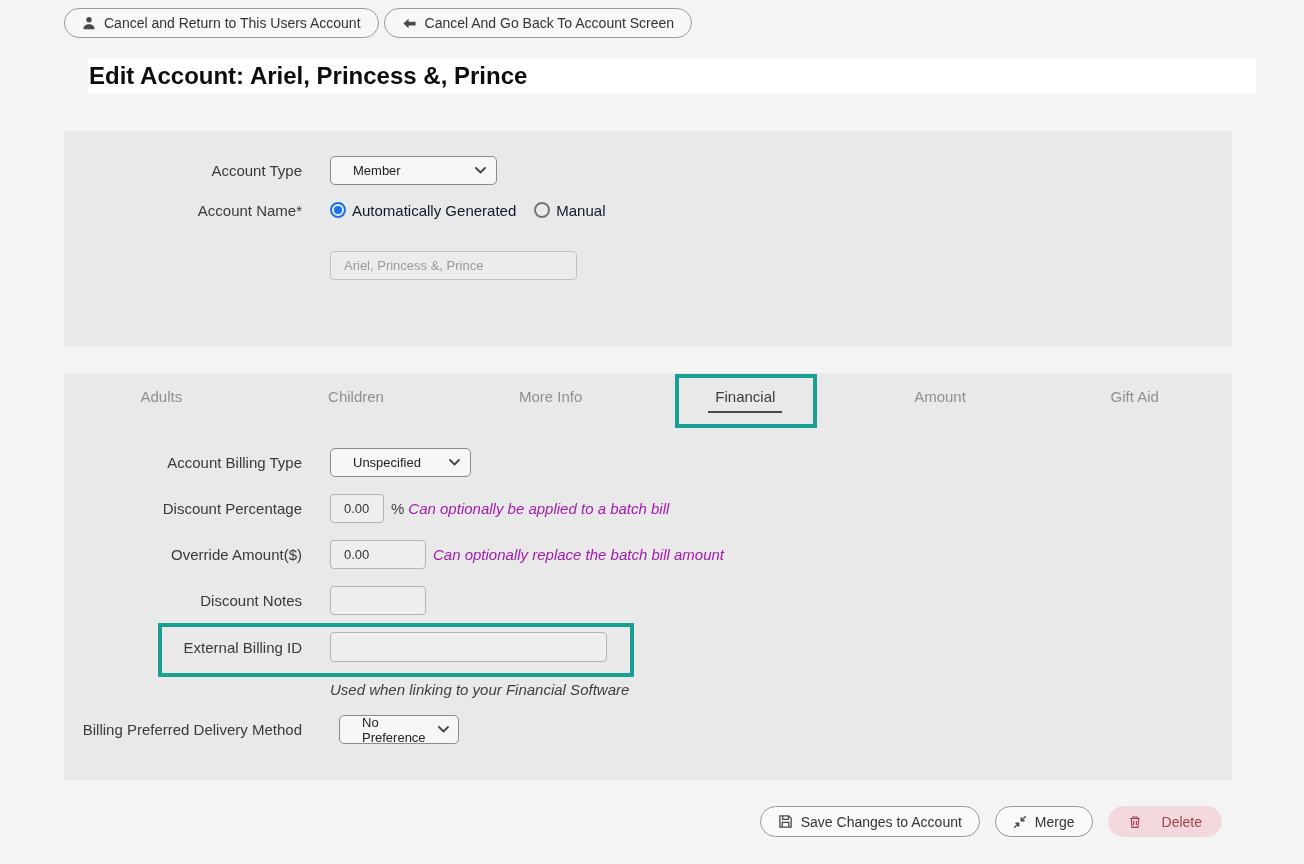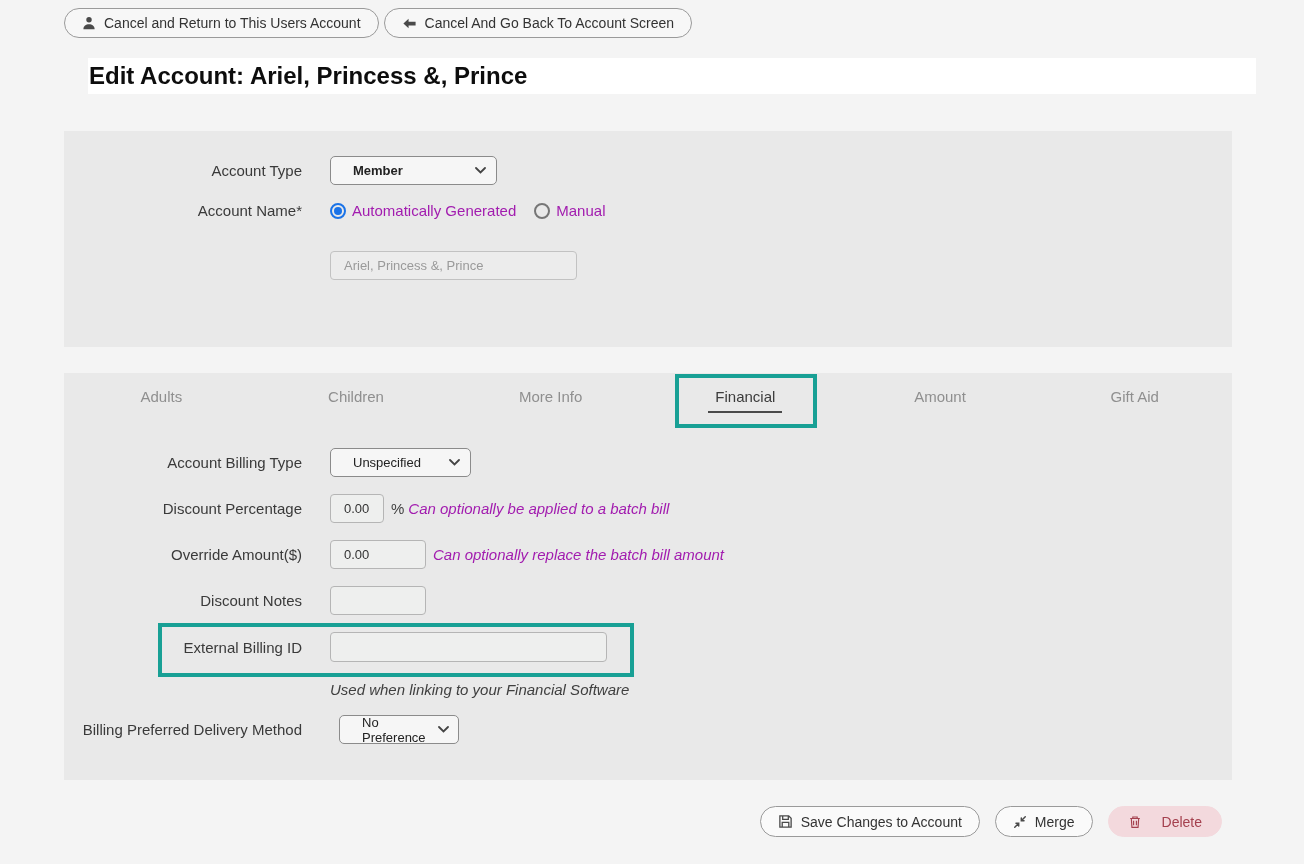--- a/index.html
+++ b/index.html
@@ -51,21 +51,21 @@
 
   
   .inp {
     height: 29px; background: #eeefee; border: 1px solid #b5b5b5; border-radius: 4px;
     font-size: 13px; color: #333; padding: 0 13px; font-family: "Liberation Sans", sans-serif;
     outline: none;
   }
   .inp::placeholder { color: #9a9a9a; }
 
   
-  .radio-group { display: flex; align-items: center; gap: 6px; font-size: 15px; color: #a21caf; }
+  .radio-group { display: flex; align-items: flex-start; gap: 6px; font-size: 15px; color: #0f172a; }
   .radio { width: 16px; height: 16px; border-radius: 50%; position: relative; flex: 0 0 auto; cursor: pointer; }
   .radio.checked { border: 2px solid #1a73e8; }
   .radio.checked::after {
     content: ""; position: absolute; left: 2px; top: 2px; width: 8px; height: 8px;
     border-radius: 50%; background: #1a73e8;
   }
   .radio.unchecked { border: 2px solid #767676; }
   .radio-label { margin-right: 12px; }
 
   
@@ -122,21 +122,21 @@
 </div>
 
 <div class="title-bar">
   <h1>Edit Account: Ariel, Princess &amp;, Prince</h1>
 </div>
 
 <div class="panel" id="panel-account">
   <div class="form-row">
     <div class="form-label">Account Type</div>
     <div class="form-control">
-      <div class="sel" style="width:167px;font-weight:bold;">
+      <div class="sel" style="width:167px;">
         <span>Member</span>
         <span class="chev">
             <svg width="11" height="7" viewBox="0 0 11 7">
               <path d="M1 1l4.5 4.5L10 1" stroke="#444" stroke-width="1.8" fill="none" stroke-linecap="round"></path>
             </svg>
           </span>
       </div>
     </div>
   </div>
 

